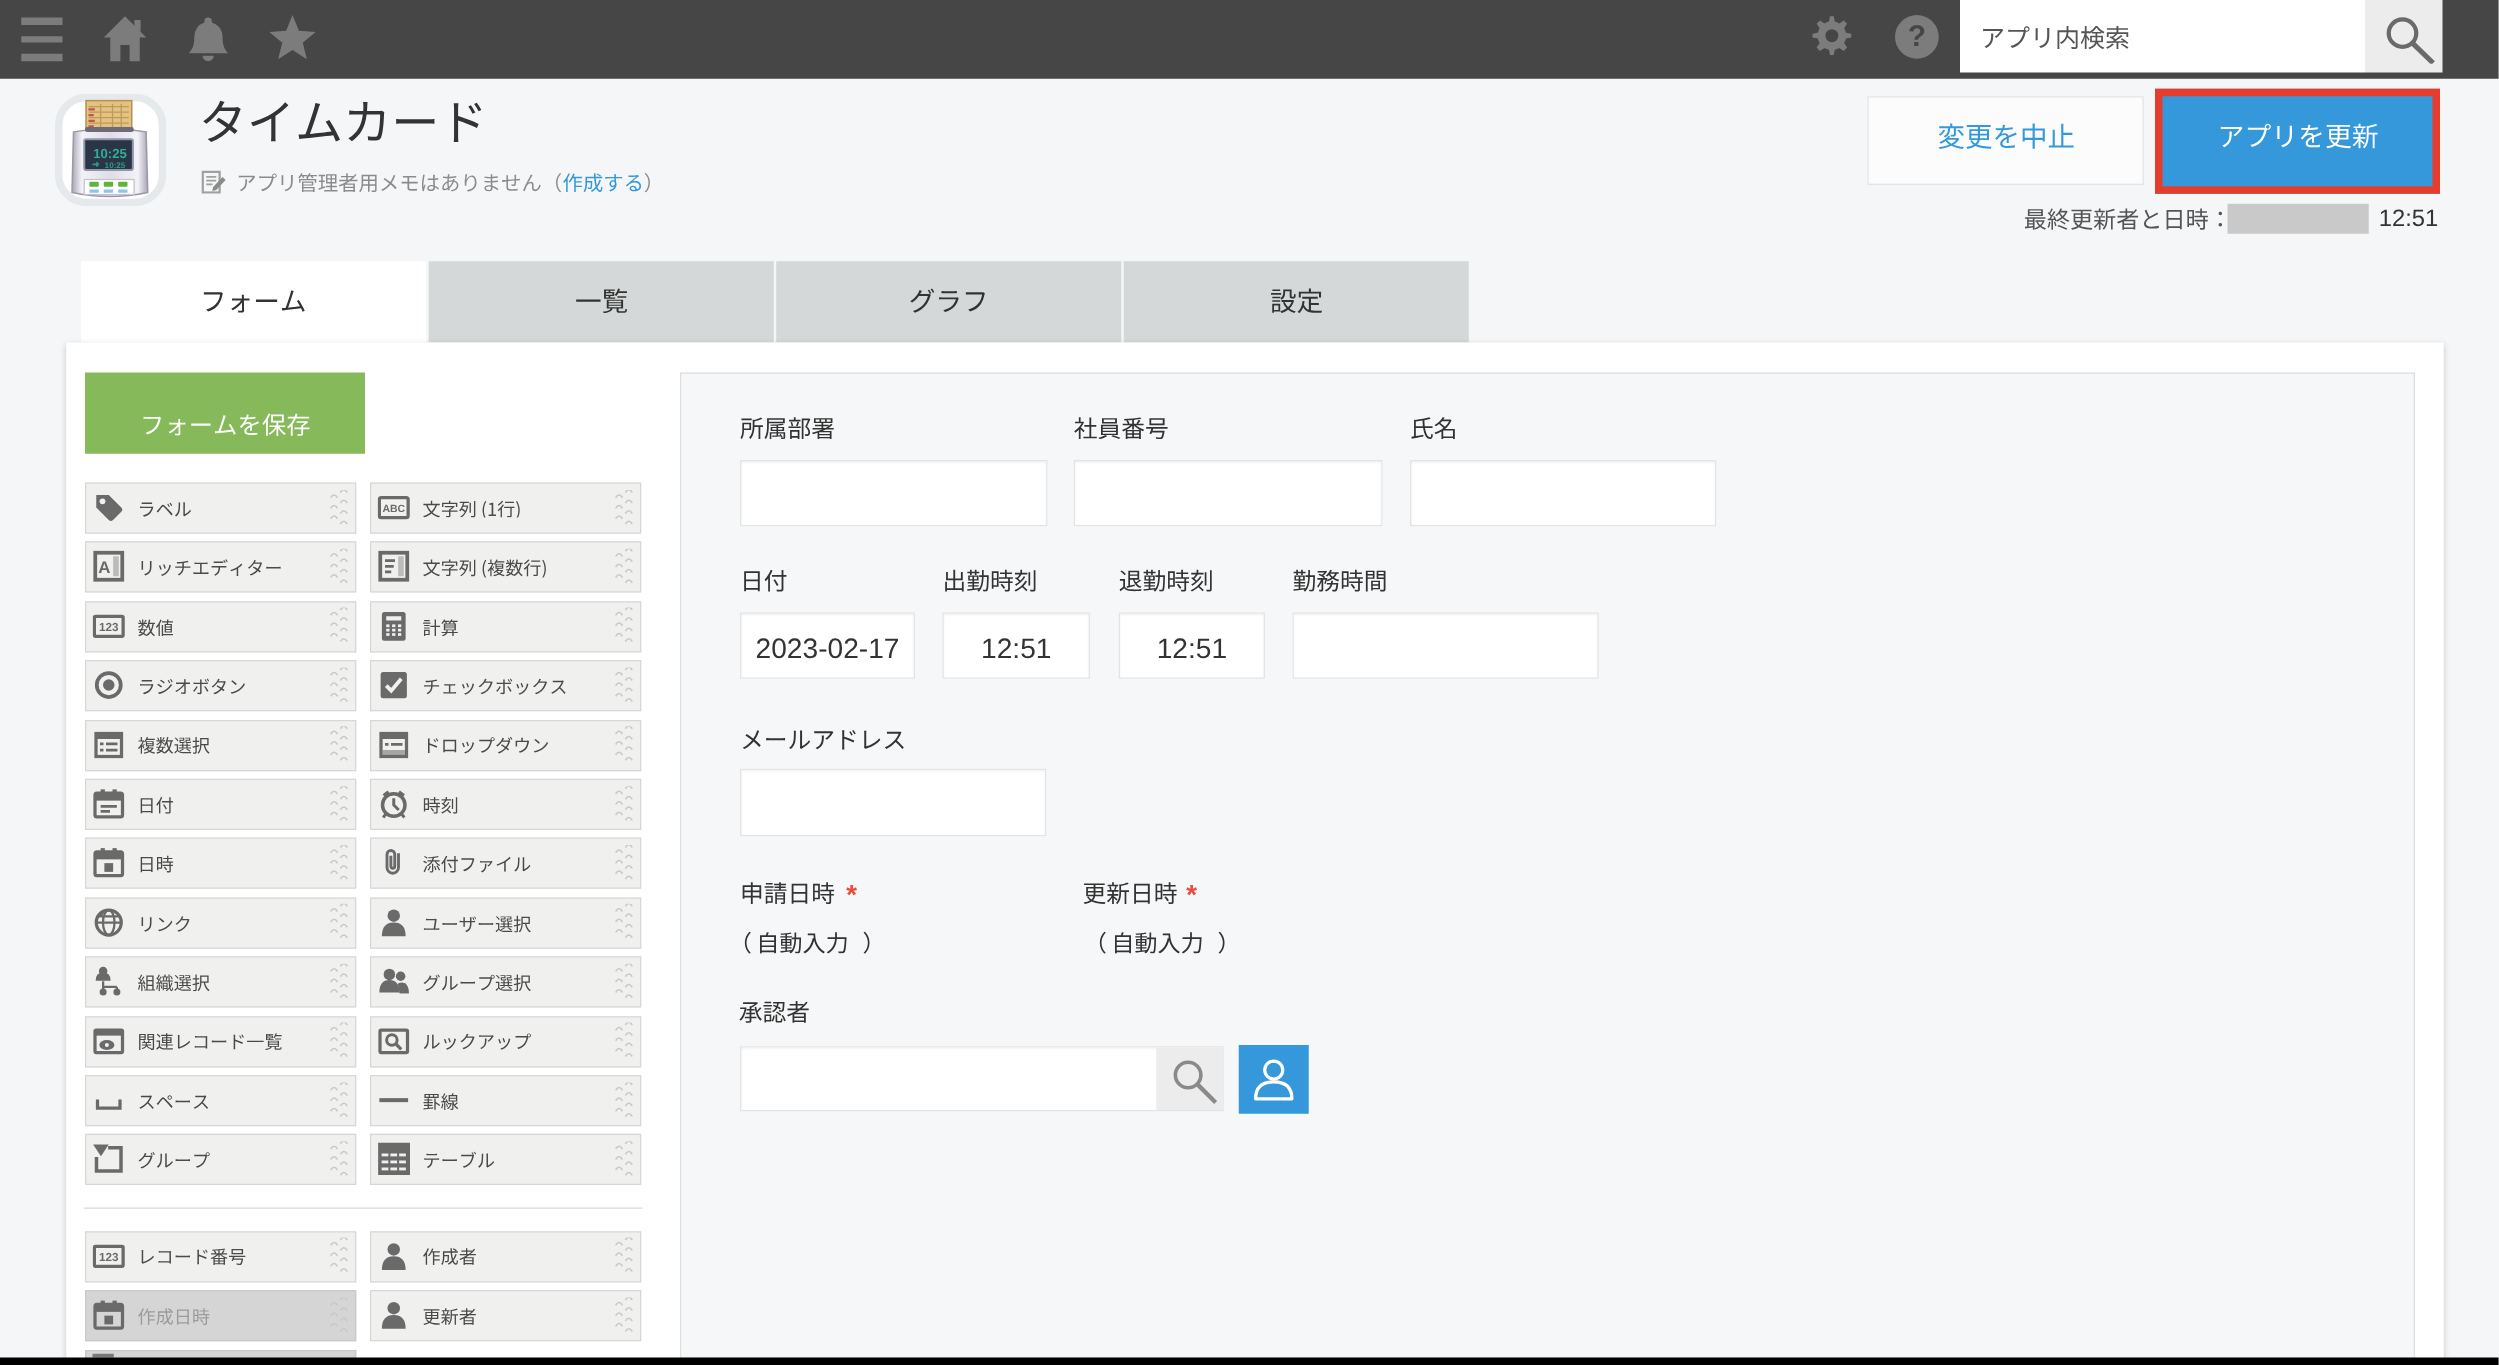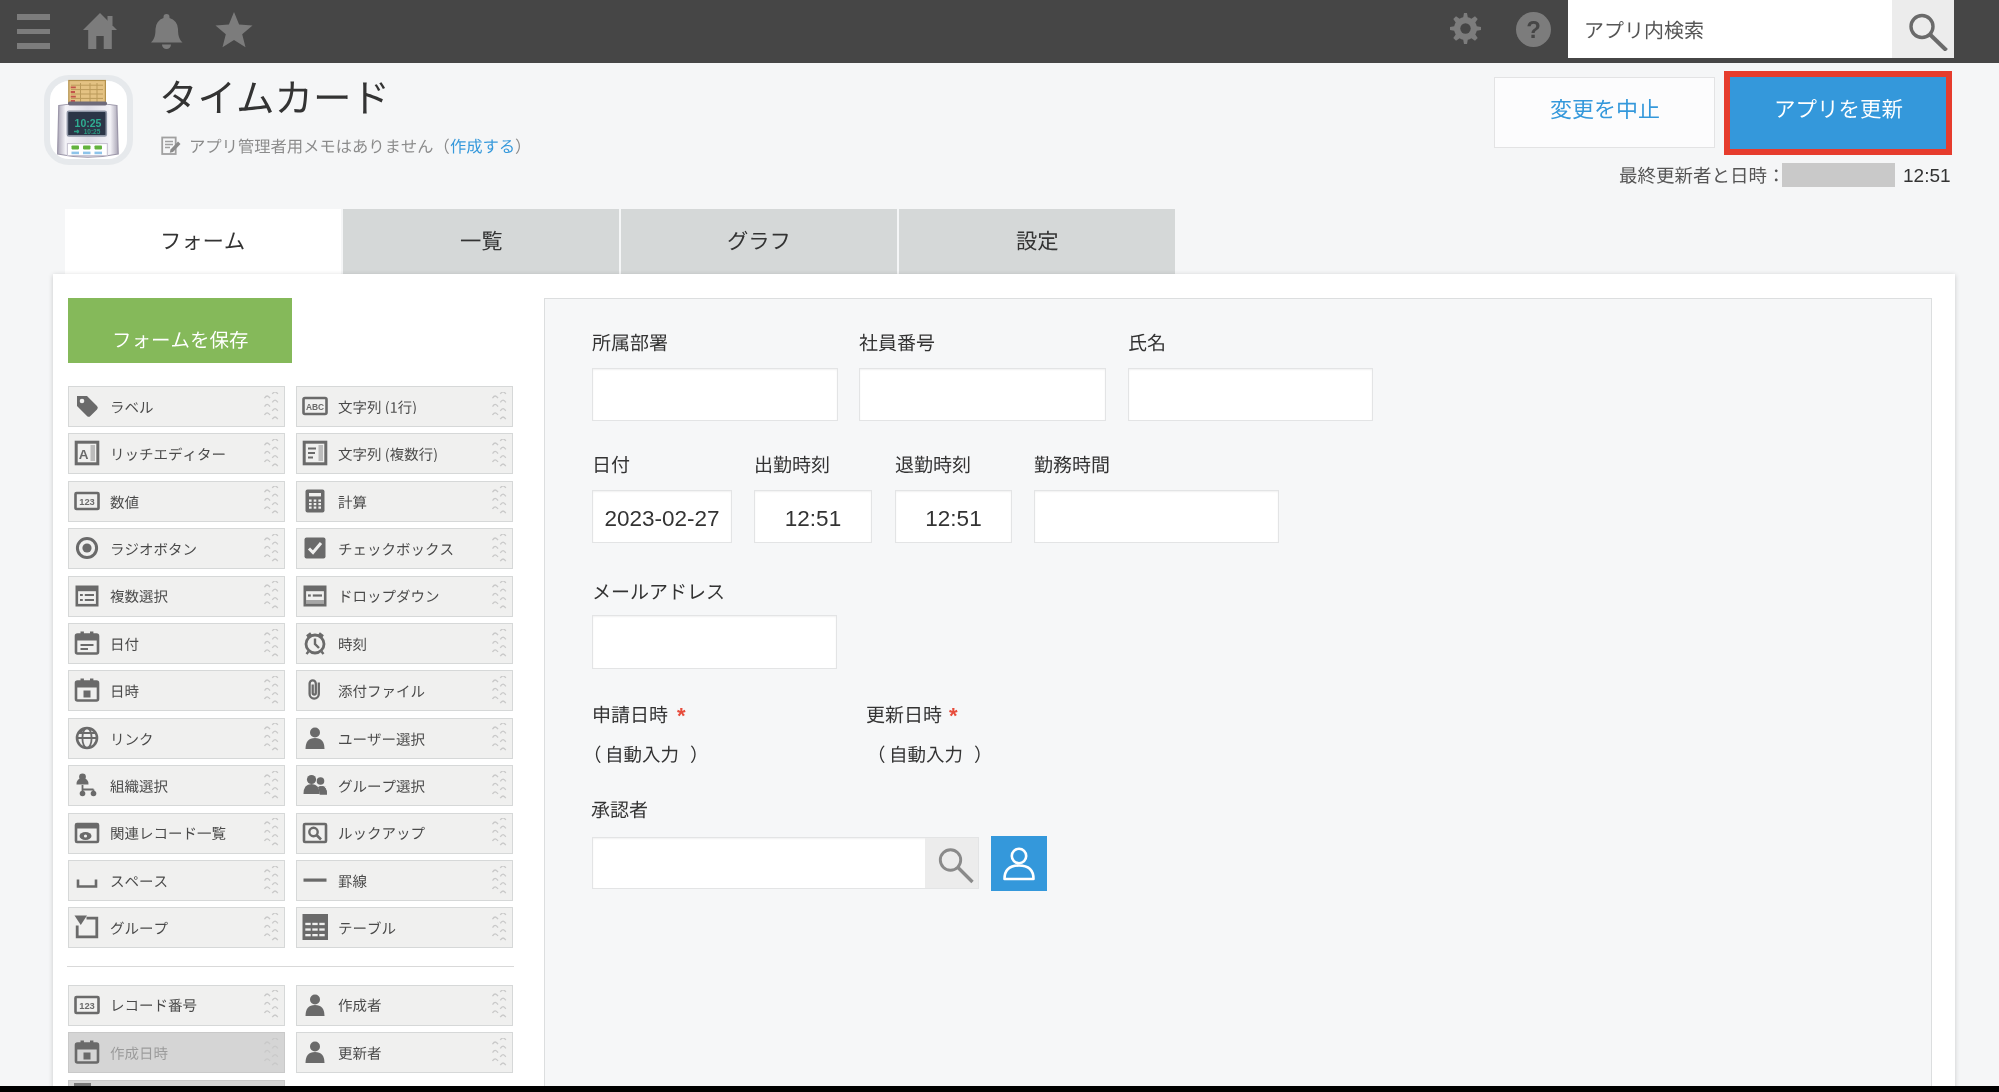--- a/index.html
+++ b/index.html
@@ -976,21 +976,21 @@
     </g>
   </svg>
 <svg style="position:absolute;left:1034.0px;top:455.3px;" width="76.00" height="19.00" viewBox="0 0 4000 1000" fill="#333333">
     <g transform="matrix(1 0 0 -1 0 880)">
       <use href="#g112" x="0"></use>
       <use href="#g114" x="1000"></use>
       <use href="#g40" x="2000"></use>
       <use href="#g115" x="3000"></use>
     </g>
   </svg>
-<div style="position:absolute;left:592.0px;top:490.0px;width:140.0px;height:53.0px;background:#ffffff;border:1px solid #e3e4e5;box-shadow:inset 0 1px 2px rgba(0,0,0,0.06);font:22.5px/55px &quot;Liberation Sans&quot;,sans-serif;color:#333;text-align:center;">2023-02-27</div>
+<div style="position:absolute;left:592.0px;top:490.0px;width:140.0px;height:53.0px;background:#ffffff;border:1px solid #e3e4e5;box-shadow:inset 0 1px 2px rgba(0,0,0,0.06);font:22.5px/55px &quot;Liberation Sans&quot;,sans-serif;color:#333;text-align:center;">2023-02-17</div>
 <div style="position:absolute;left:754.0px;top:490.0px;width:118.0px;height:53.0px;background:#ffffff;border:1px solid #e3e4e5;box-shadow:inset 0 1px 2px rgba(0,0,0,0.06);font:22.5px/55px &quot;Liberation Sans&quot;,sans-serif;color:#333;text-align:center;">12:51</div>
 <div style="position:absolute;left:895.0px;top:490.0px;width:117.0px;height:53.0px;background:#ffffff;border:1px solid #e3e4e5;box-shadow:inset 0 1px 2px rgba(0,0,0,0.06);font:22.5px/55px &quot;Liberation Sans&quot;,sans-serif;color:#333;text-align:center;">12:51</div>
 <div style="position:absolute;left:1034.0px;top:490.0px;width:245.0px;height:53.0px;background:#ffffff;border:1px solid #e3e4e5;box-shadow:inset 0 1px 2px rgba(0,0,0,0.06);"></div>
 <svg style="position:absolute;left:592.0px;top:581.8px;" width="133.00" height="19.00" viewBox="0 0 7000 1000" fill="#333333">
     <g transform="matrix(1 0 0 -1 0 880)">
       <use href="#g16" x="0"></use>
       <use href="#g10" x="1000"></use>
       <use href="#g53" x="2000"></use>
       <use href="#g0" x="3000"></use>
       <use href="#g11" x="4000"></use>

